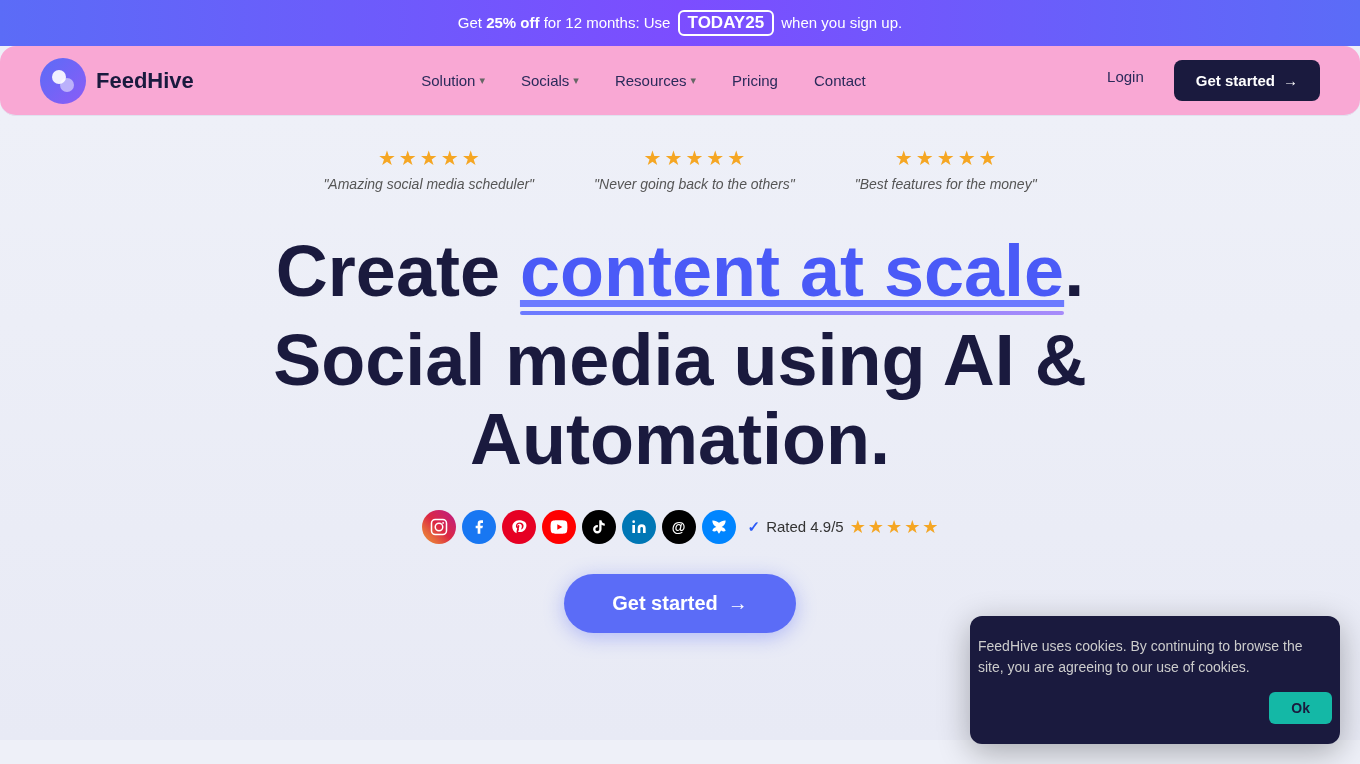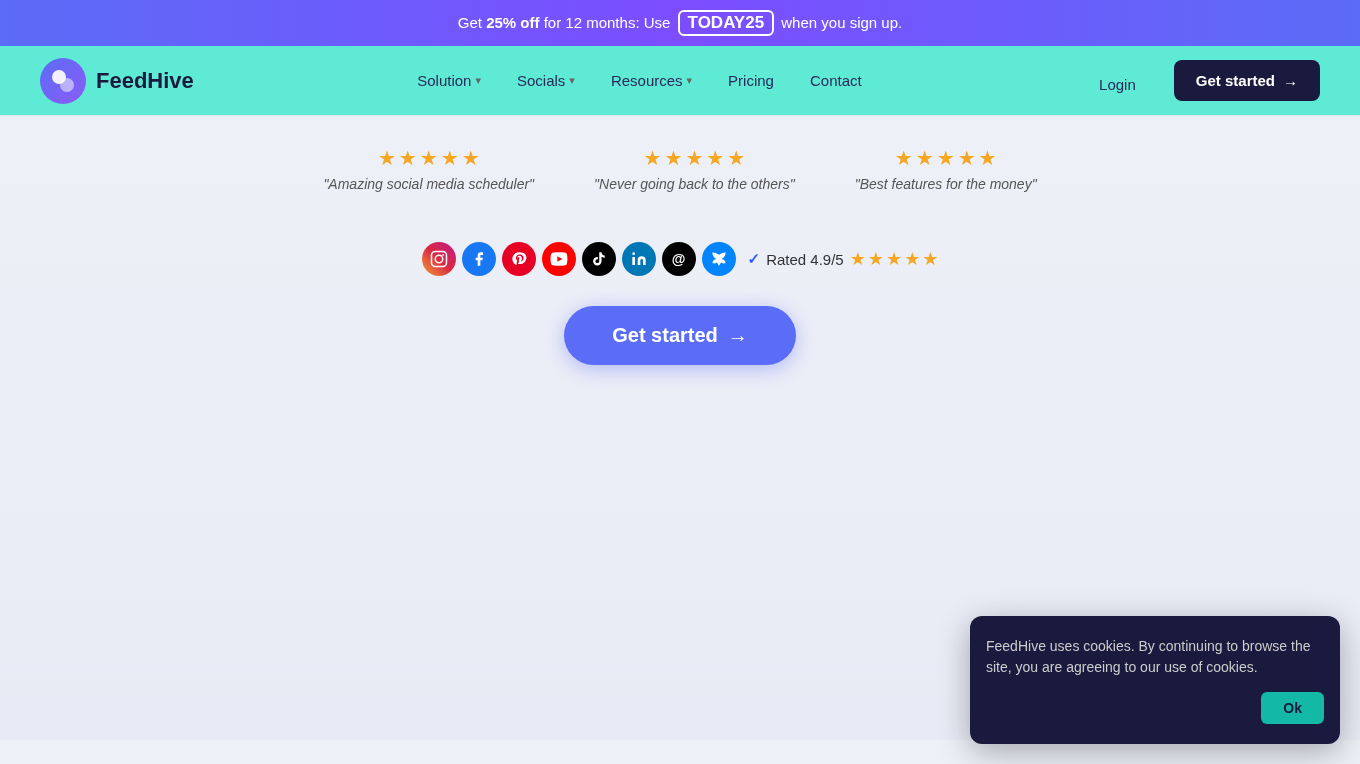--- a/index.html
+++ b/index.html
@@ -20,27 +20,28 @@
       border: 2px solid white;
       border-radius: 6px;
       padding: 1px 8px;
       font-weight: 700;
       font-size: 17px;
       margin: 0 3px;
     }
 
     
     nav {
-      background: #5eead4;
+      background: #f9a8d4;
       display: flex;
       align-items: center;
       justify-content: space-between;
       padding: 0 40px;
       height: 70px;
       border-bottom: 1px solid #e0e2ef;
+      border-radius: 16px;
     }
     .nav-logo {
       display: flex;
       align-items: center;
       gap: 10px;
       text-decoration: none;
     }
     .logo-icon {
       width: 46px;
       height: 46px;
@@ -72,22 +73,22 @@
       background: none;
       border: none;
       cursor: pointer;
       display: flex;
       align-items: center;
       gap: 4px;
     }
     .chevron { font-size: 11px; color: #666; }
     .nav-right {
       display: flex;
-      align-items: flex-end;
-      gap: 24px;
+      align-items: flex-start;
+      gap: 16px;
     }
     .btn-login {
       font-size: 15px;
       font-weight: 500;
       color: #2a2a5a;
       background: none;
       border: none;
       cursor: pointer;
       padding: 8px 14px;
     }
@@ -261,21 +262,21 @@
     }
 
     
     .cookie-banner {
       position: fixed;
       bottom: 20px;
       right: 20px;
       background: #1a1a3e;
       color: white;
       border-radius: 12px;
-      padding: 20px 16px;
+      padding: 20px 8px;
       max-width: 370px;
       font-size: 14px;
       line-height: 1.5;
       z-index: 1000;
       box-shadow: 0 8px 32px rgba(0,0,0,0.3);
     }
     .cookie-banner p { margin-bottom: 14px; color: #ccc; }
     .cookie-ok-btn {
       background: #14b8a6;
       color: #1a1a3e;
@@ -361,20 +362,26 @@
         <span class="star">★</span>
         <span class="star">★</span>
         <span class="star">★</span>
         <span class="star">★</span>
         <span class="star">★</span>
       </div>
       <span class="review-text">"Best features for the money"</span>
     </div>
   </div>
 
+  <div class="hero-section">
+    <h1 class="hero-headline">
+      <span>Create </span><span class="highlight underline-wave">content at scale</span><span>.</span>
+    </h1>
+    <div class="hero-sub">Social media using AI &amp; Automation.</div>
+  </div>
 
 
   <div class="social-rating-row">
     <div class="social-icons">
       <div class="social-icon si-instagram">
         <svg width="18" height="18" viewBox="0 0 24 24" fill="white">
             <rect x="2" y="2" width="20" height="20" rx="5" ry="5" stroke="white" stroke-width="2" fill="none"></rect>
             <circle cx="12" cy="12" r="5" stroke="white" stroke-width="2" fill="none"></circle>
             <circle cx="17.5" cy="6.5" r="1.2" fill="white"></circle>
           </svg>

